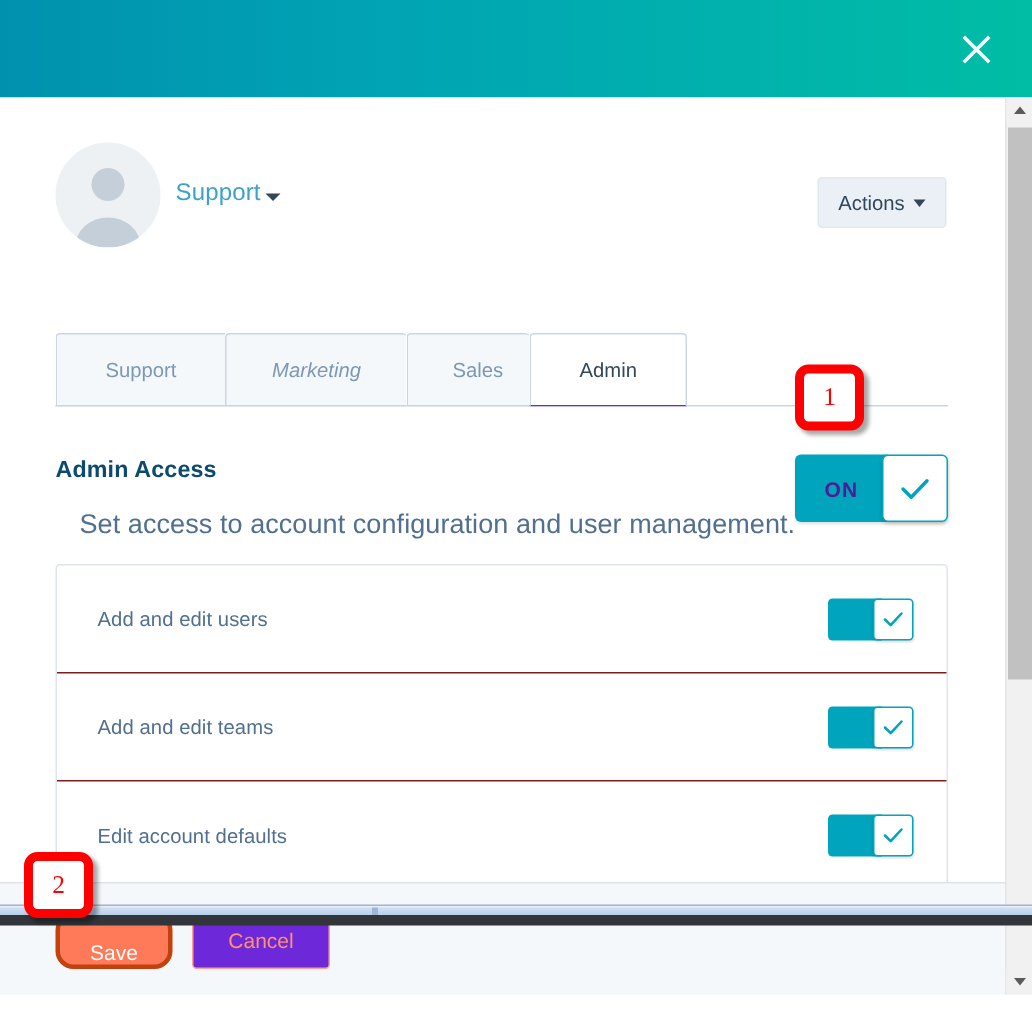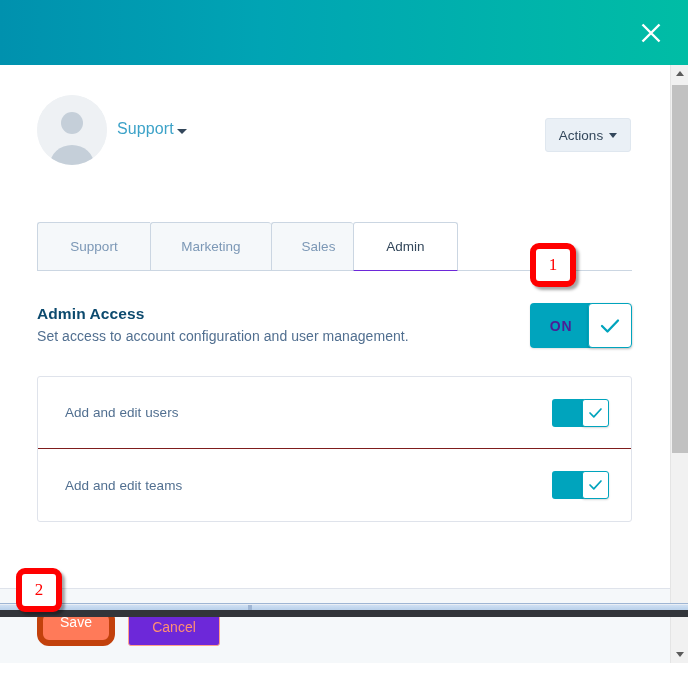--- a/index.html
+++ b/index.html
@@ -129,41 +129,41 @@
   }
   .tab:first-child { border-radius: 3px 0 0 0; }
   .tab.active {
     background: #ffffff;
     color: #33475b;
     border-right: 1px solid #cbd6e2;
     border-bottom: 1px solid #6d28d9;
     z-index: 3;
   }
   .tab-w1 { width: 113px; }
-  .tab-w2 { width: 121px; }
+  .tab-w2 { width: 121px; font-style: italic; }
   .tab-w3 { width: 82px; padding-left: 12px; }
   .tab-w4 { width: 105px; }
 
   
   .section-head {
     position: absolute;
     left: 37px; top: 240px;
     width: 595px;
   }
   .section-title {
     font-size: 15.5px;
     font-weight: bold;
     color: #0c4a6e;
     margin: 0 0 5px 0;
     letter-spacing: .1px;
   }
   .section-sub {
-    font-size: 14px;
+    font-size: 18px;
     color: #516f90;
-    margin: 0;
+    margin: 16px;
     letter-spacing: .05px;
   }
 
   
   .toggle-main {
     position: absolute;
     left: 530px; top: 238px;
     width: 102px; height: 45px;
     display: flex;
     border-radius: 4px;
@@ -245,25 +245,25 @@
     left: 0; top: 588px;
     width: 670px; height: 75px;
     background: #f5f8fa;
     border-top: 1px solid #dfe3eb;
   }
   .btn-save {
     position: absolute;
     left: 37px; top: 19px;
     width: 78px; height: 38px;
     background: #ff7a59;
-    border: 6px solid #c2410c;
+    border: 3px solid #c2410c;
     border-radius: 12px;
     color: #ffffff;
     font-size: 14px;
-    display: flex; align-items: flex-start; justify-content: center;
+    display: flex; align-items: flex-end; justify-content: center;
     cursor: pointer;
     font-family: "Liberation Sans", sans-serif;
   }
   .btn-cancel {
     position: absolute;
     left: 128px; top: 19px;
     width: 92px; height: 38px;
     background: #6d28d9;
     border: 1px solid #ff9f8c;
     border-radius: 3px;
@@ -438,20 +438,31 @@
         <div class="toggle-sm">
           <div class="ts-track"></div>
           <div class="ts-knob">
             <svg width="15" height="12" viewBox="0 0 15 12">
               <path d="M2 6 L5.8 9.8 L13 2" stroke="#00a4bd" stroke-width="1.7" fill="none" stroke-linecap="round" stroke-linejoin="round"></path>
             </svg>
           </div>
         </div>
       </div>
 
+      <div class="perm-row">
+        <span class="perm-label">Edit account defaults</span>
+        <div class="toggle-sm">
+          <div class="ts-track"></div>
+          <div class="ts-knob">
+            <svg width="15" height="12" viewBox="0 0 15 12">
+              <path d="M2 6 L5.8 9.8 L13 2" stroke="#00a4bd" stroke-width="1.7" fill="none" stroke-linecap="round" stroke-linejoin="round"></path>
+            </svg>
+          </div>
+        </div>
+      </div>
 
     </div>
   </div>
 
   <div class="modal-footer">
     <div class="btn-save">
       <span>Save</span>
     </div>
     <div class="btn-cancel">
       <span>Cancel</span>

